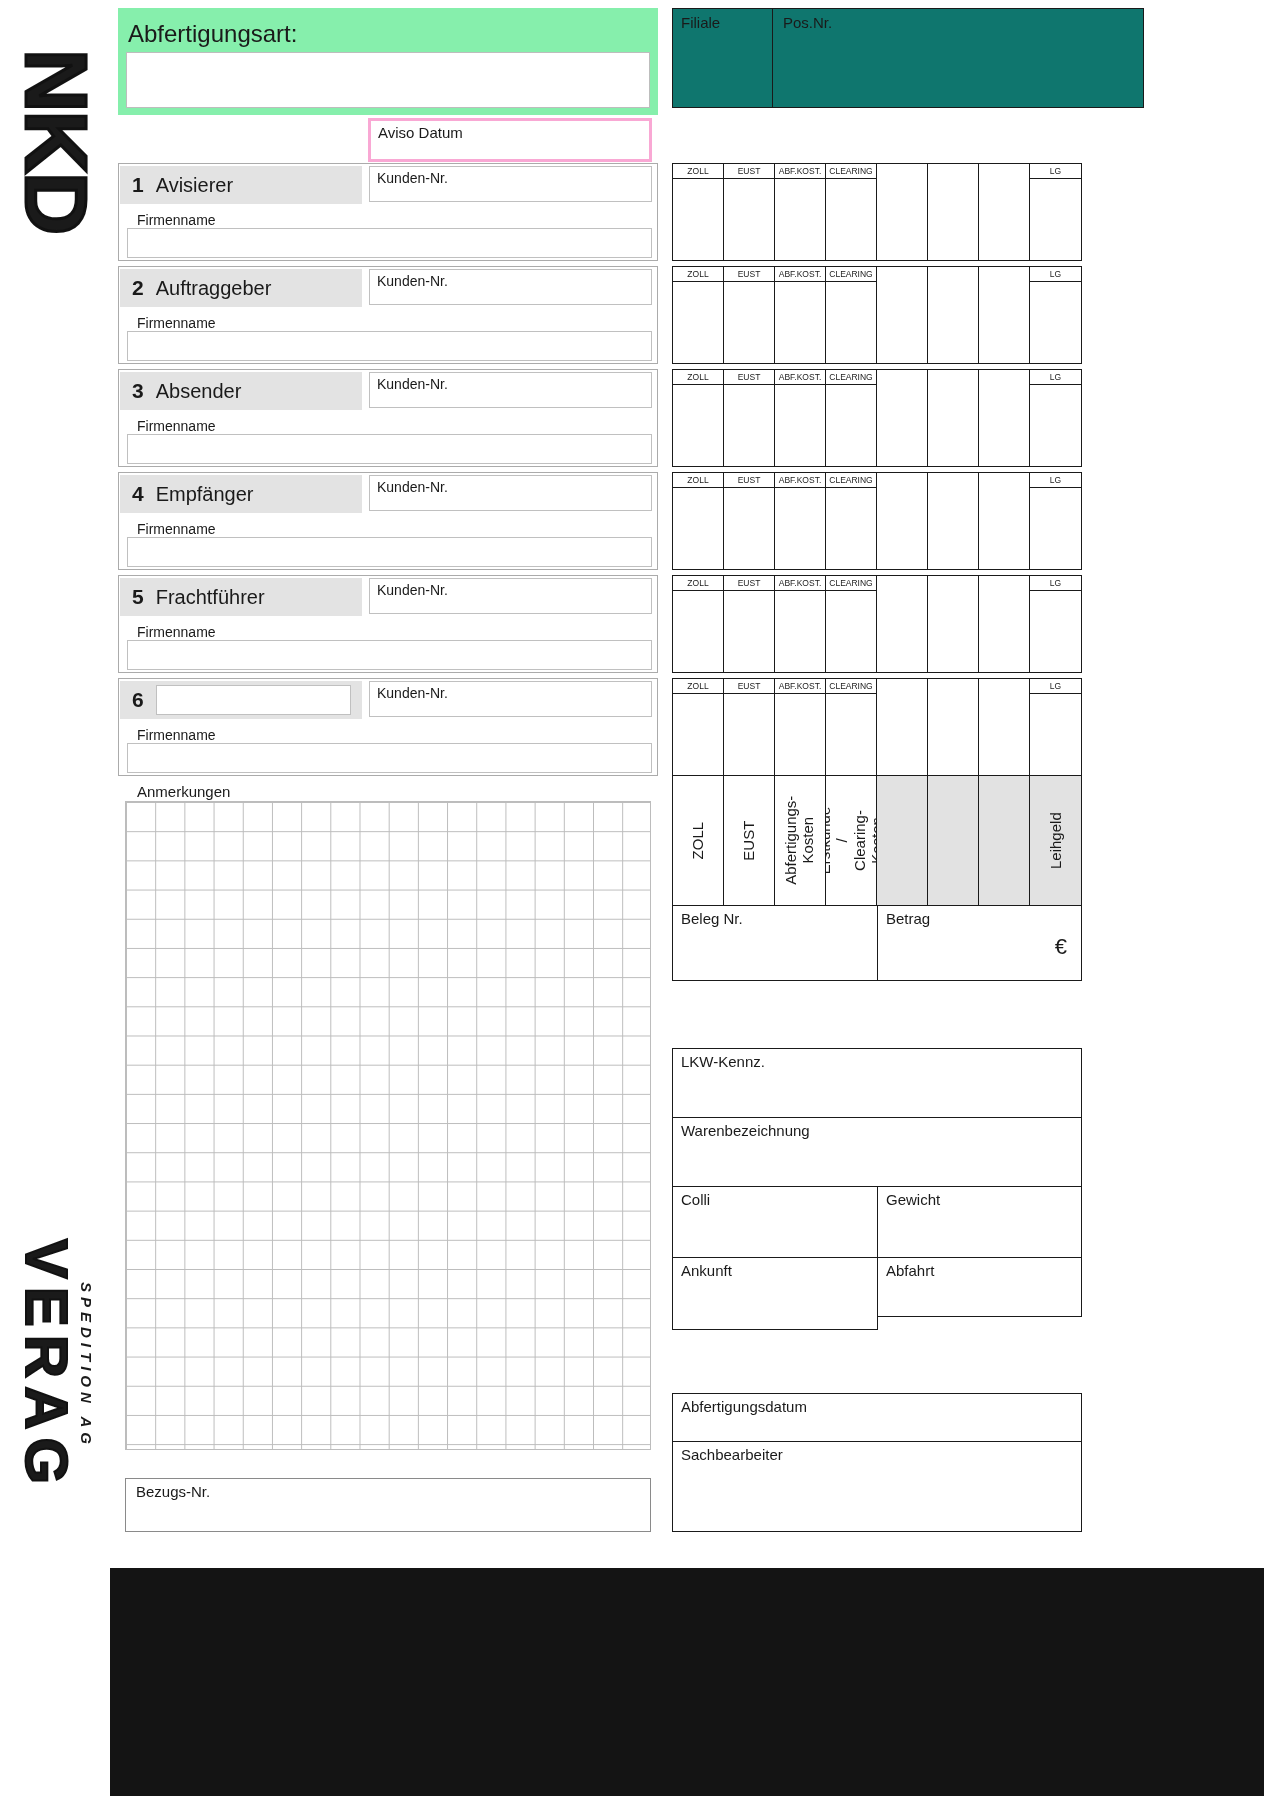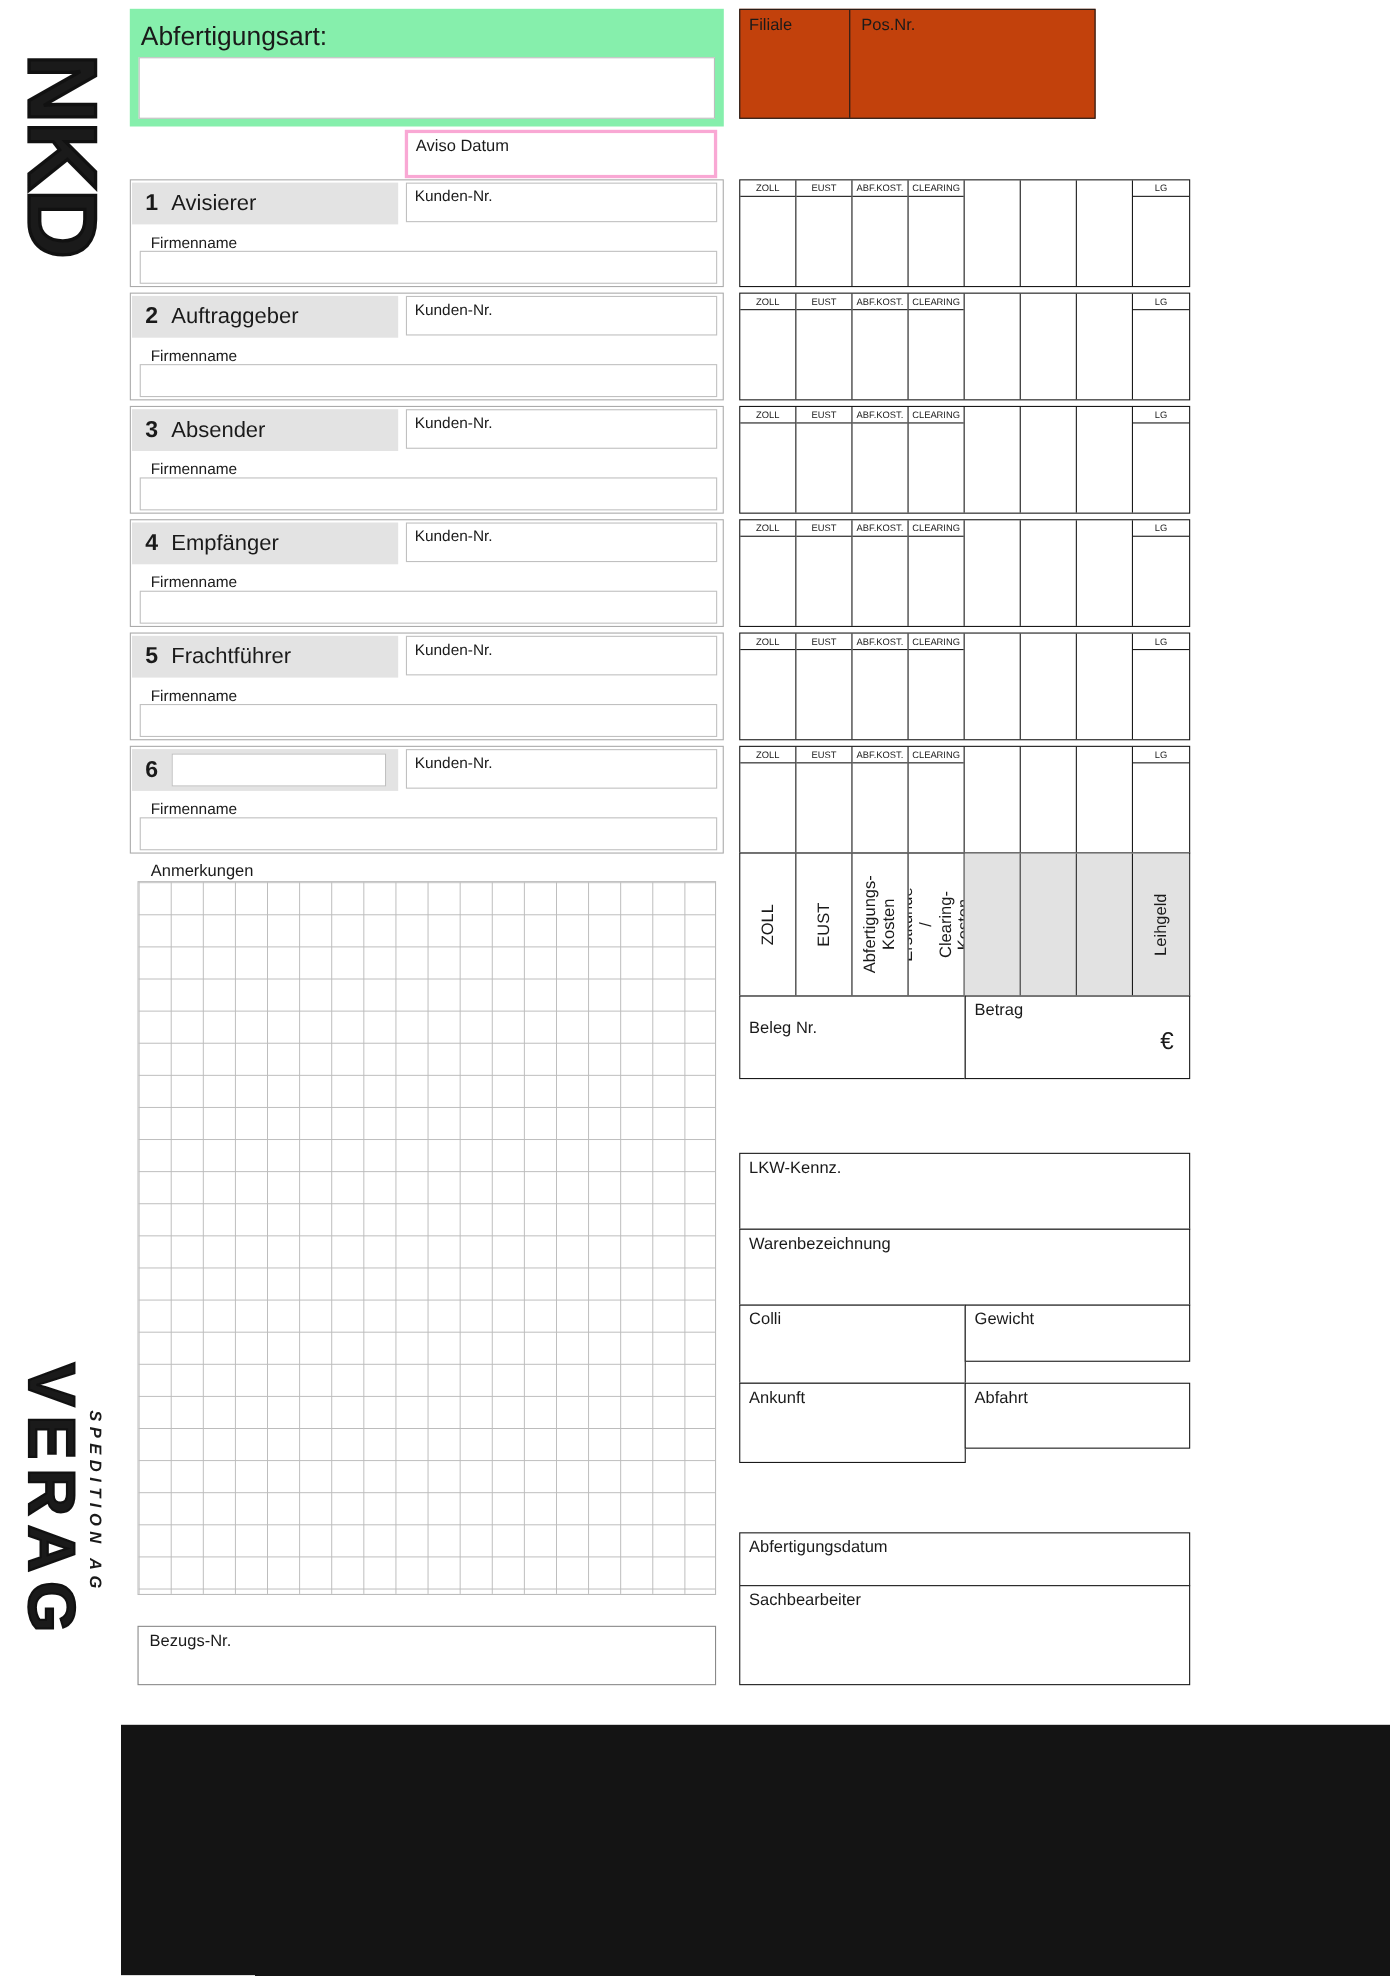--- a/index.html
+++ b/index.html
@@ -13,21 +13,21 @@
   .nkd-text { transform:rotate(90deg); white-space:nowrap; font-size:88px; font-weight:900; letter-spacing:-2px; -webkit-text-stroke:3px #111; line-height:1; }
   .verag-wrap { left:2px; top:1180px; width:108px; height:370px; display:flex; align-items:center; justify-content:center; }
   .verag-rot { transform:rotate(90deg); display:flex; flex-direction:column; align-items:center; }
   .verag-sub { font-size:15px; font-weight:bold; font-style:italic; letter-spacing:5px; white-space:nowrap; margin-bottom:2px; }
   .verag-main { font-size:60px; font-weight:900; letter-spacing:8px; -webkit-text-stroke:2px #111; line-height:1; white-space:nowrap; }
 
   
   .abf-box { left:118px; top:8px; width:540px; height:107px; background:#86efac; }
   .abf-title { position:absolute; left:10px; top:12px; font-size:24px; }
   .abf-input { position:absolute; left:8px; top:44px; width:524px; height:56px; background:#fff; border:1px solid #bdbdbd; }
-  .filiale-box { left:672px; top:8px; width:324px; height:100px; border:1px solid #1a1a1a; background:#c2410c; }
+  .filiale-box { left:672px; top:8px; width:472px; height:100px; border:1px solid #1a1a1a; background:#0f766e; }
   .filiale-cell { position:absolute; left:0; top:0; width:100px; height:100%; border-right:1px solid #1a1a1a; padding:5px 8px; font-size:15px; }
   .posnr-cell { position:absolute; left:100px; top:0; right:0; height:100%; padding:5px 10px; font-size:15px; }
   .aviso-box { left:368px; top:118px; width:284px; height:44px; border:3px solid #f9a8d4; background:#fff; padding:3px 7px; font-size:15px; }
   .abrechnung-box { left:672px; top:122px; width:410px; height:34px; background:#ececec; border:1px solid #1a1a1a; display:flex; align-items:center; justify-content:center; font-size:17px; font-weight:600; }
 
   
   .party-row { position:absolute; left:118px; width:964px; height:98px; }
   .party-left { position:absolute; left:0; top:0; width:540px; height:98px; border:1px solid #ababab; background:#fff; }
   .party-band { position:absolute; left:1px; top:2px; width:242px; height:38px; background:#e3e3e3; display:flex; align-items:center; gap:12px; padding-left:12px; }
   .party-num { font-size:21px; font-weight:bold; }
@@ -49,30 +49,30 @@
     background-size:29.2px 29.2px; border:1px solid #bcbcbc; }
   .bezug-box { left:125px; top:1478px; width:526px; height:54px; border:1px solid #8a8a8a; background:#fff; padding:4px 10px; font-size:15px; }
 
   
   .settle-head { left:672px; top:775px; width:410px; height:131px; display:grid; grid-template-columns:repeat(8,1fr); border:1px solid #1a1a1a; background:#fff; }
   .sc { border-right:1px solid #1a1a1a; display:flex; align-items:center; justify-content:center; overflow:hidden; }
   .sc:last-child { border-right:none; }
   .sc.gray { background:#e2e2e2; }
   .vtext { transform:rotate(-90deg); width:118px; text-align:center; font-size:15px; line-height:1.15; }
 
-  .beleg-box { left:672px; top:905px; width:206px; height:76px; border:1px solid #1a1a1a; background:#fff; padding:20px 8px; font-size:15px; }
+  .beleg-box { left:672px; top:905px; width:206px; height:76px; border:1px solid #1a1a1a; background:#fff; padding:4px 8px; font-size:15px; }
   .betrag-box { left:877px; top:905px; width:205px; height:76px; border:1px solid #1a1a1a; background:#fff; padding:4px 8px; font-size:15px; }
   .euro { position:absolute; right:14px; top:28px; font-size:22px; }
 
   
   .ship-box { border:1px solid #1a1a1a; background:#fff; padding:4px 8px; font-size:15px; }
   .lkw-box   { left:672px; top:1048px; width:410px; height:70px; }
   .waren-box { left:672px; top:1117px; width:410px; height:70px; }
   .colli-box { left:672px; top:1186px; width:206px; height:72px; }
-  .gew-box   { left:877px; top:1186px; width:205px; height:52px; }
+  .gew-box   { left:877px; top:1186px; width:205px; height:72px; }
   .ank-box   { left:672px; top:1257px; width:206px; height:73px; }
   .abfahrt-box{ left:877px; top:1257px; width:205px; height:60px; }
   .abfdat-box{ left:672px; top:1393px; width:410px; height:49px; }
   .sachb-box { left:672px; top:1441px; width:410px; height:91px; }
 
   .footer-bar { left:110px; top:1568px; width:1154px; height:228px; background:#141414; }
 </style>
 </head>
 <body>
 

